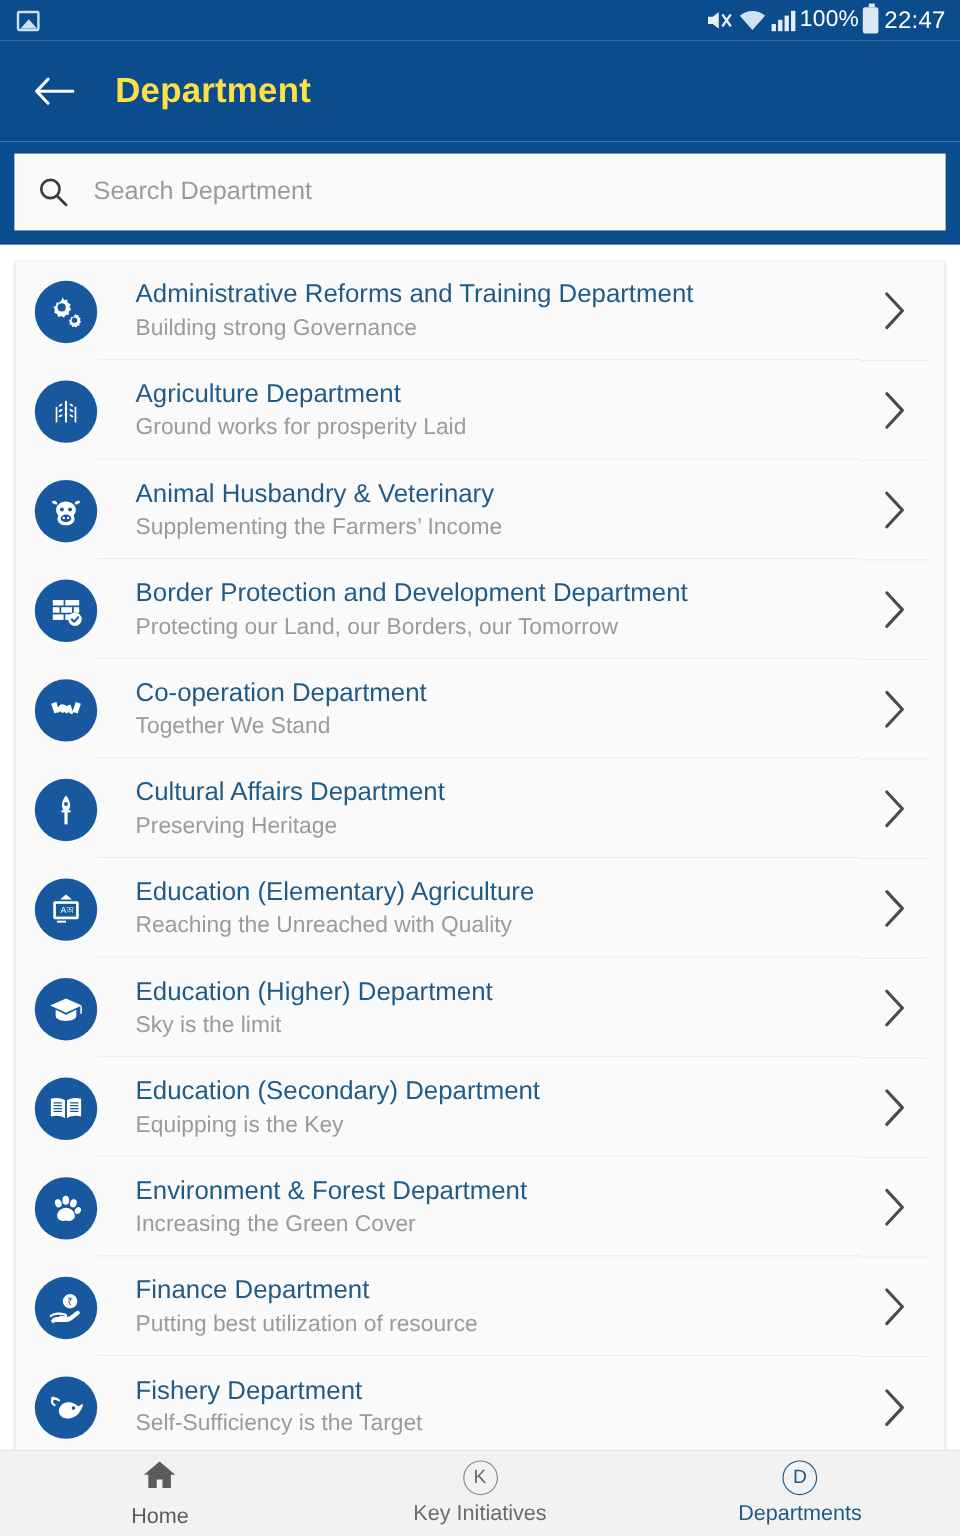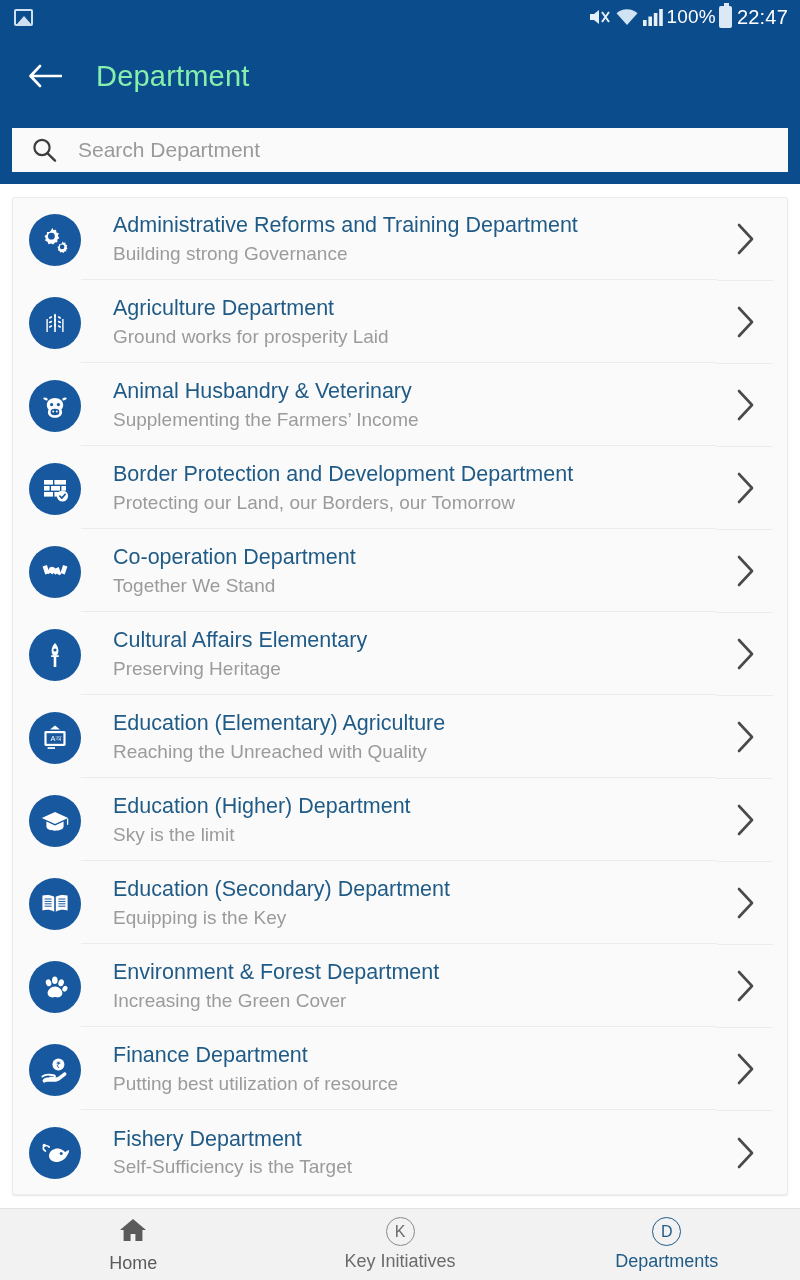--- a/index.html
+++ b/index.html
@@ -74,35 +74,35 @@
     align-items: center;
     padding: 0 22px;
     flex: 0 0 auto;
   }
   .back-btn {
     width: 46px; height: 46px;
     display: flex; align-items: center; justify-content: center;
     cursor: pointer;
   }
   .header-title {
-    color: #86efac;
+    color: #fde047;
     font-size: 29px;
-    font-weight: 400;
+    font-weight: 700;
     margin-left: 28px;
     letter-spacing: .2px;
   }
 
   
   .search-wrap {
     background: #0b4c8c;
     padding: 10px 12px 12px 12px;
     flex: 0 0 auto;
   }
   .search-box {
-    height: 44px;
+    height: 64px;
     background: #fafafa;
     display: flex;
     align-items: center;
     padding: 0 18px;
     justify-content: center;
   }
   .search-input {
     border: 0; outline: 0; background: transparent;
     font-family: "Liberation Sans", sans-serif;
     font-size: 21px;
@@ -377,21 +377,21 @@
             <svg width="32" height="32" viewBox="0 0 32 32">
               <g fill="#fff">
                 <path d="M16 4c2.2 2.4 3.4 5.2 3.4 8.1 0 1.5-.5 2.9-1.3 4h-4.2c-.8-1.1-1.3-2.5-1.3-4C12.6 9.2 13.8 6.4 16 4z"></path>
                 <circle cx="16" cy="11" r="1.6" fill="#17589e"></circle>
                 <rect x="14.7" y="16.4" width="2.6" height="11.6"></rect>
                 <rect x="12.2" y="16.2" width="7.6" height="1.8"></rect>
               </g>
             </svg>
           </div>
           <div class="dept-texts">
-            <div class="dept-title">Cultural Affairs Elementary</div>
+            <div class="dept-title">Cultural Affairs Department</div>
             <div class="dept-sub">Preserving Heritage</div>
           </div>
           <div class="chev">
             <svg width="22" height="34" viewBox="0 0 22 34">
               <path d="M5 3l13 14L5 31" stroke="#4a4a4a" stroke-width="2.6" fill="none" stroke-linecap="round" stroke-linejoin="round"></path>
             </svg>
           </div>
         </div>
         <div class="dept-row">
           <div class="dept-icon">

